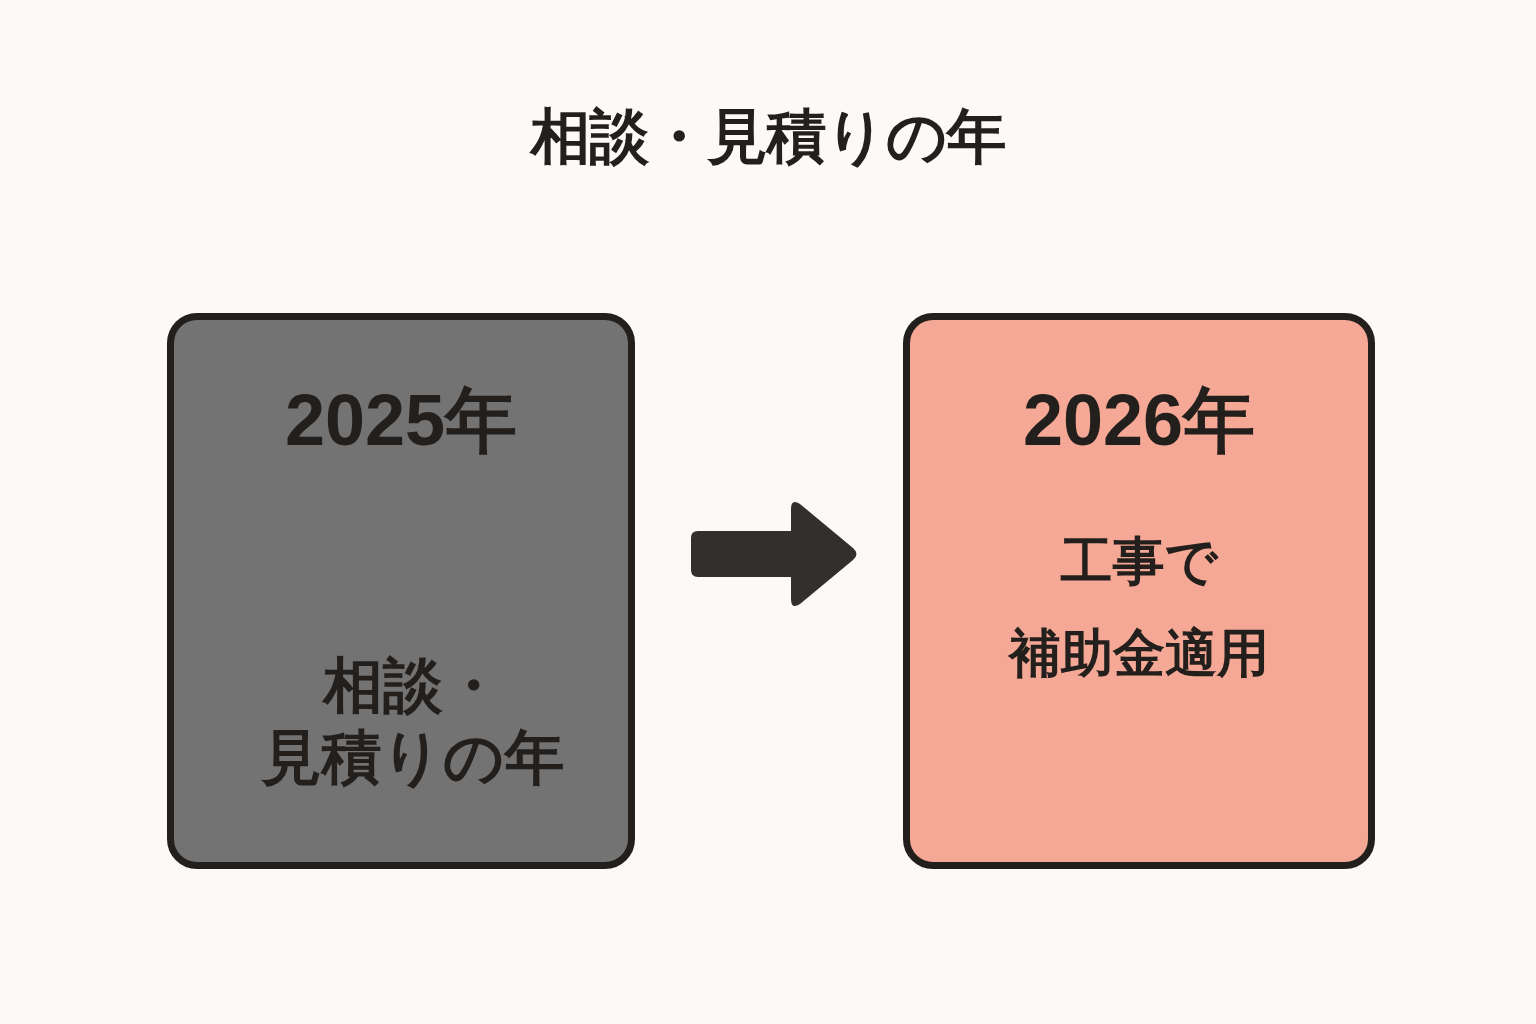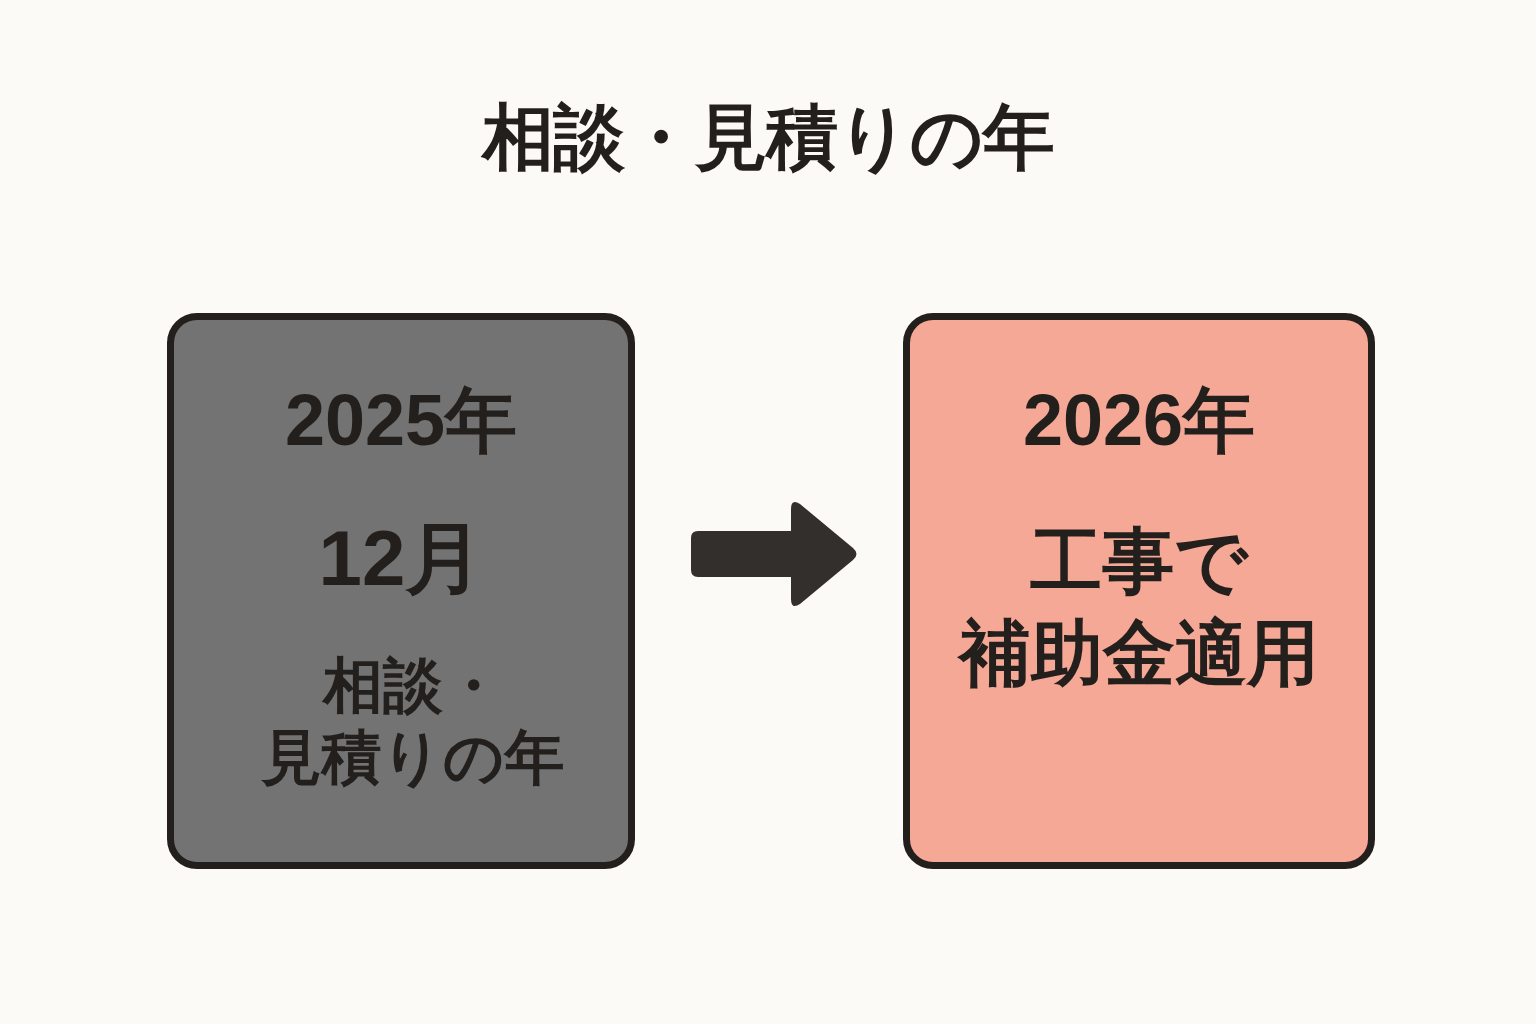--- a/index.html
+++ b/index.html
@@ -20,21 +20,21 @@
     background: #fbfaf7;
   }
 
   
   .title {
     position: absolute;
     left: 0;
     top: 82px;
     width: 1536px;
     text-align: center;
-    font-size: 72px;
+    font-size: 60px;
     line-height: 110px;
     font-weight: 700;
     color: #231f1c;
     letter-spacing: -1px;
     white-space: nowrap;
   }
 
   
   .card {
     position: absolute;
@@ -101,21 +101,21 @@
     color: #231f1c;
     white-space: nowrap;
   }
 
   .card-note-big {
     position: absolute;
     left: 0;
     top: 195px;
     width: 100%;
     text-align: center;
-    font-size: 72px;
+    font-size: 52px;
     line-height: 92px;
     font-weight: 700;
     color: #231f1c;
     white-space: nowrap;
   }
 
   
   .arrow {
     position: absolute;
     left: 681px;
@@ -127,21 +127,20 @@
 </style>
 </head>
 <body>
 
 <div id="stage">
 
   <div class="title">相談・見積りの年</div>
 
   <div class="card card-green">
     <div class="card-year">2025年</div>
-    <div class="card-month">12月</div>
     <div class="card-note-small">
       <div>相談・</div>
       <div>見積りの年</div>
     </div>
   </div>
 
   <div class="arrow">
     <svg viewBox="0 0 180 116" xmlns="http://www.w3.org/2000/svg" aria-hidden="true">
       <path d="M10 42 Q10 35 17 35 L110 35 L110 13 Q110 2 119 8 L172 52 Q179 58 172 64 L119 108 Q110 114 110 103 L110 81 L17 81 Q10 81 10 74 Z" fill="#332f2c"></path>
     </svg>

